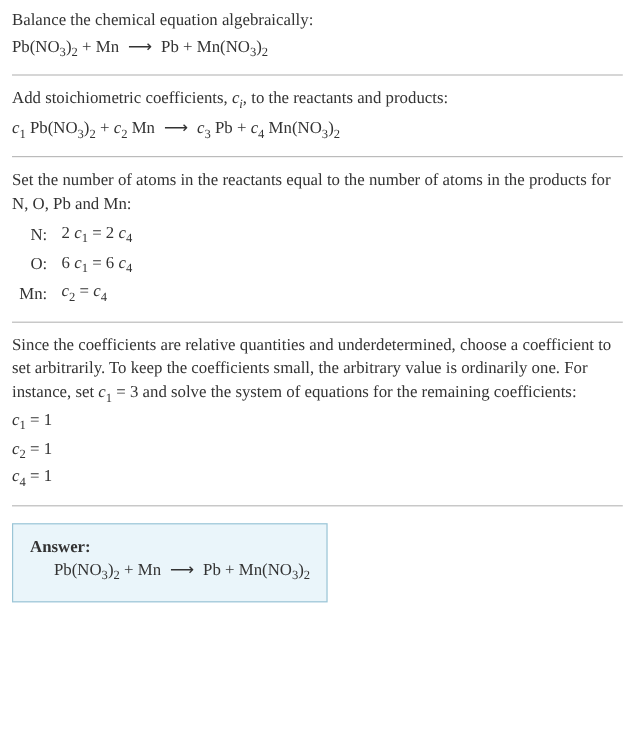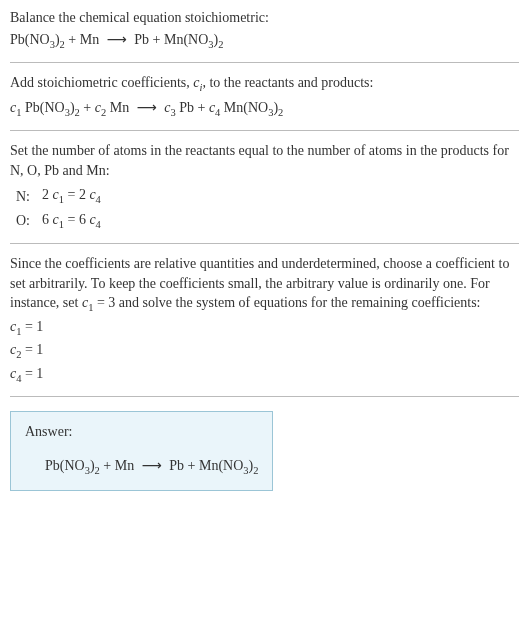--- a/index.html
+++ b/index.html
@@ -47,37 +47,38 @@
       margin: 1px 0;
     }
     .answer-box {
       border: 1px solid #9bc5d6;
       background: #eaf5fa;
       padding: 10px 14px 12px 14px;
       display: inline-block;
       margin-top: 4px;
     }
     .answer-label {
-      margin-bottom: 14px;
+      margin-bottom: 0;
+      font-weight: bold;
     }
     .answer-eq {
       padding-left: 20px;
     }
     .arrow {
       padding: 0 4px;
     }
     .italic {
       font-style: italic;
     }
   </style>
 </head>
 <body>
 
 <div class="section">
-  <div>Balance the chemical equation stoichiometric:</div>
+  <div>Balance the chemical equation algebraically:</div>
   <div class="equation-line">
     <span>Pb(NO</span><sub>3</sub><span>)</span><sub>2</sub><span> + Mn</span><span class="arrow"> ⟶ </span><span>Pb + Mn(NO</span><sub>3</sub><span>)</span><sub>2</sub>
   </div>
 </div>
 
 <hr class="divider">
 
 <div class="section">
   <div>
     <span>Add stoichiometric coefficients, </span><span class="italic">c</span><sub class="italic">i</sub><span>, to the reactants and products:</span>
@@ -94,20 +95,24 @@
   <table class="atoms-table">
     <tbody>
         <tr>
       <td>N:</td>
       <td><span>2 </span><span class="italic">c</span><sub>1</sub><span> = </span><span>2 </span><span class="italic">c</span><sub>4</sub></td>
     </tr>
     <tr>
       <td>O:</td>
       <td><span>6 </span><span class="italic">c</span><sub>1</sub><span> = </span><span>6 </span><span class="italic">c</span><sub>4</sub></td>
     </tr>
+    <tr>
+      <td>Mn:</td>
+      <td><span></span><span class="italic">c</span><sub>2</sub><span> = </span><span></span><span class="italic">c</span><sub>4</sub></td>
+    </tr>
   </tbody>
     </table>
 </div>
 
 <hr class="divider">
 
 <div class="section">
   <div>
     <span>Since the coefficients are relative quantities and underdetermined, choose a coefficient to set arbitrarily. To keep the coefficients small, the arbitrary value is ordinarily one. For instance, set </span><span class="italic">c</span><sub>1</sub><span> = 3 and solve the system of equations for the remaining coefficients:</span>
   </div>

